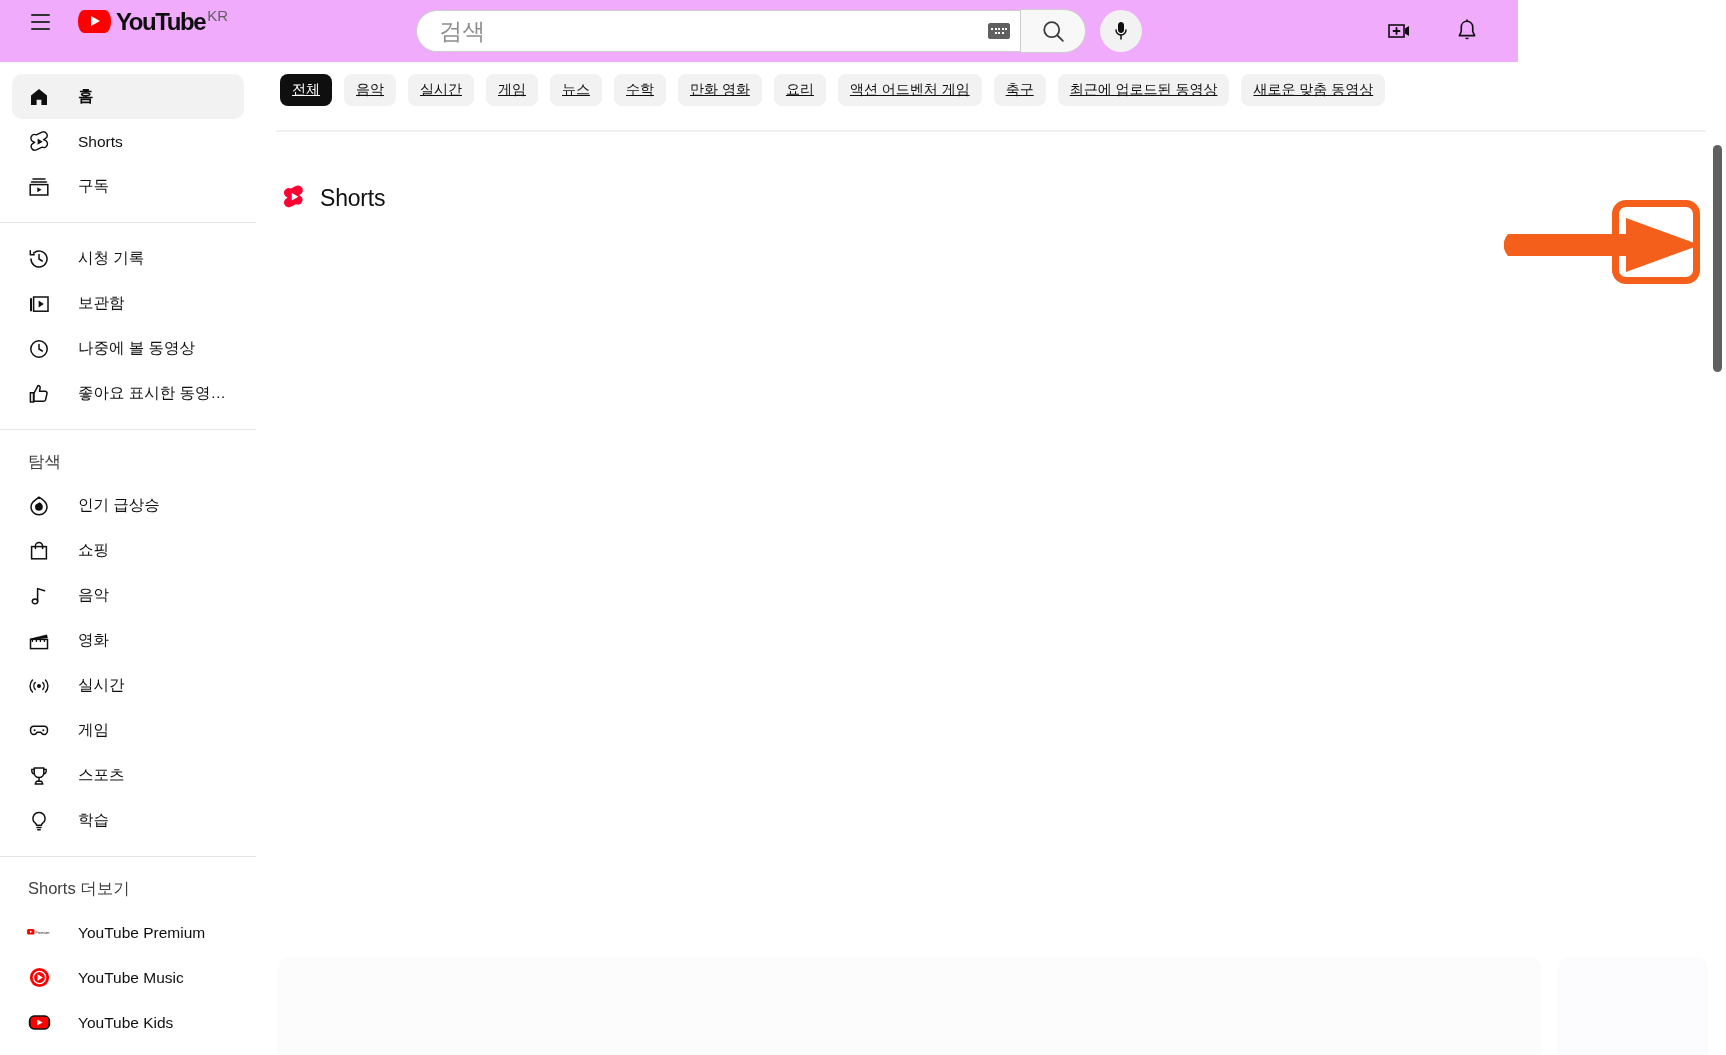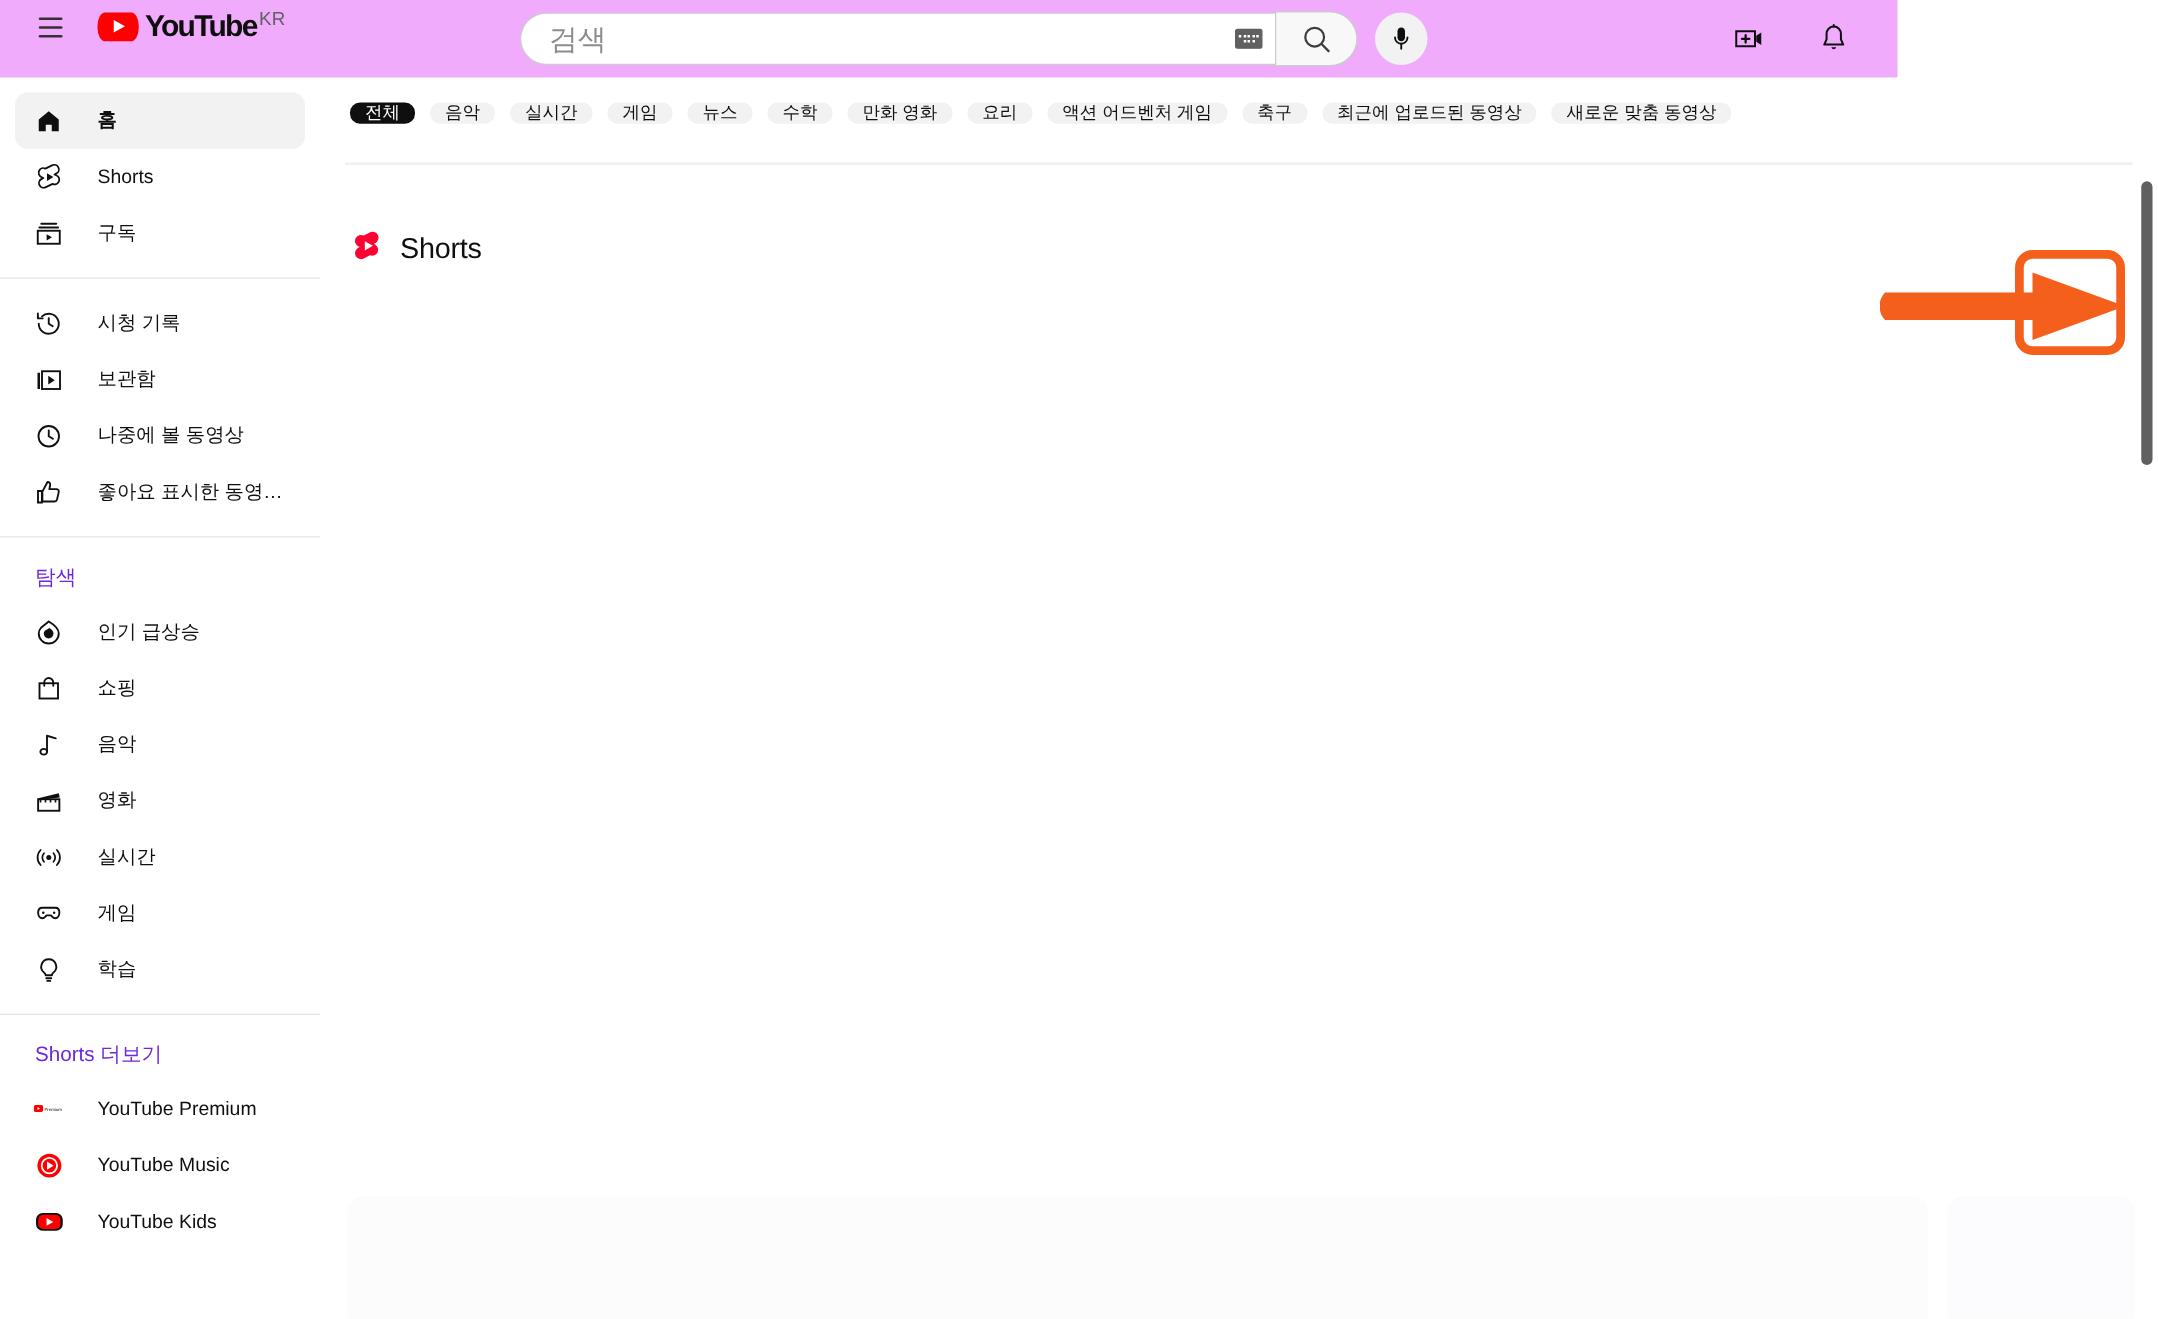--- a/index.html
+++ b/index.html
@@ -192,21 +192,21 @@
   }
   .nav-item.active .lbl { font-weight: 600; }
   .divider {
     height: 1px;
     background: #e5e5e5;
     margin: 13px 0 13px 0;
     width: 256px;
   }
   .section-title {
     font-size: 16.5px;
-    color: #6d28d9;
+    color: #404040;
     padding: 8px 0 10px 28px;
     font-weight: 400;
   }
   .brand-ic {
     width: 26px; height: 26px;
     display: flex; align-items: center; justify-content: center;
   }
 
   
   #content {
@@ -223,32 +223,33 @@
     width: 1470px;
     height: 56px;
     display: flex;
     align-items: center;
     gap: 12px;
     padding: 0 24px;
     background: #ffffff;
     z-index: 20;
   }
   .chip {
-    height: 17px;
+    height: 32px;
     padding: 0 12px;
     border-radius: 8px;
     background: #f2f2f2;
     color: #0f0f0f;
     font-size: 14px;
     display: flex;
     align-items: center;
     white-space: nowrap;
     cursor: pointer;
     border: none;
     font-family: inherit;
+    text-decoration: underline;
   }
   .chip.selected {
     background: #0f0f0f;
     color: #ffffff;
     font-weight: 500;
   }
   .chips-fade {
     position: absolute;
     top: 0; right: 0;
     width: 46px; height: 56px;
@@ -567,20 +568,31 @@
     <span class="ic">
       <svg width="24" height="24" viewBox="0 0 24 24">
         <path d="M6.8 7.2h10.4c2 0 3.3 1.6 3.3 3.8 0 2.6-1.5 4.6-3.4 4.6-1.1 0-1.7-.5-2.4-1.3l-.9-1H10.2l-.9 1c-.7.8-1.3 1.3-2.4 1.3-1.9 0-3.4-2-3.4-4.6 0-2.2 1.3-3.8 3.3-3.8z" fill="none" stroke="#0f0f0f" stroke-width="1.5" stroke-linejoin="round"></path>
         <circle cx="7.6" cy="11.2" r="1" fill="#0f0f0f"></circle>
         <circle cx="16.3" cy="11.2" r="1" fill="#0f0f0f"></circle>
       </svg>
     </span>
     <span class="lbl">게임</span>
   </div>
 
+  <div class="nav-item">
+    <span class="ic">
+      <svg width="24" height="24" viewBox="0 0 24 24">
+        <path d="M7.2 4h9.6v4.8c0 2.7-2.1 4.8-4.8 4.8s-4.8-2.1-4.8-4.8z" fill="none" stroke="#0f0f0f" stroke-width="1.5" stroke-linejoin="round"></path>
+        <path d="M7.2 5.4H4.8v1.4c0 1.8 1.1 3 2.4 3.2M16.8 5.4h2.4v1.4c0 1.8-1.1 3-2.4 3.2" fill="none" stroke="#0f0f0f" stroke-width="1.4"></path>
+        <line x1="12" y1="13.6" x2="12" y2="17.2" stroke="#0f0f0f" stroke-width="1.5"></line>
+        <path d="M8.2 20h7.6l-1.3-2.8H9.5z" fill="none" stroke="#0f0f0f" stroke-width="1.5" stroke-linejoin="round"></path>
+      </svg>
+    </span>
+    <span class="lbl">스포츠</span>
+  </div>
 
   <div class="nav-item">
     <span class="ic">
       <svg width="24" height="24" viewBox="0 0 24 24">
         <path d="M12 3.4a6 6 0 0 1 3.6 10.8c-.7.5-1.1 1.2-1.1 2H9.5c0-.8-.4-1.5-1.1-2A6 6 0 0 1 12 3.4z" fill="none" stroke="#0f0f0f" stroke-width="1.5" stroke-linejoin="round"></path>
         <line x1="10" y1="18.6" x2="14" y2="18.6" stroke="#0f0f0f" stroke-width="1.5" stroke-linecap="round"></line>
         <line x1="10.8" y1="20.7" x2="13.2" y2="20.7" stroke="#0f0f0f" stroke-width="1.5" stroke-linecap="round"></line>
       </svg>
     </span>
     <span class="lbl">학습</span>

